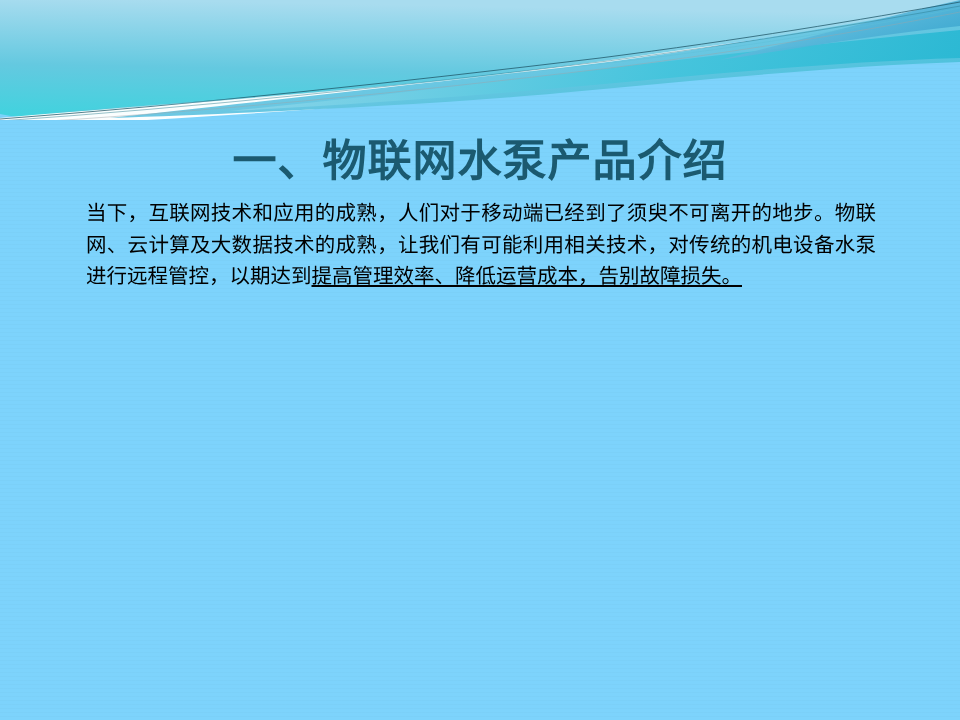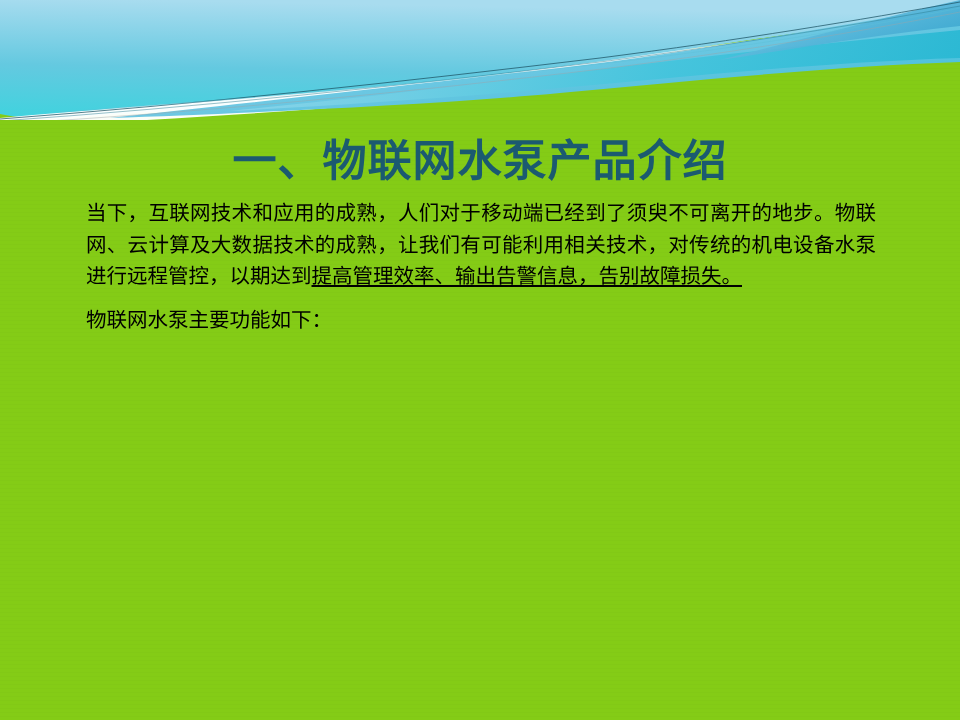--- a/index.html
+++ b/index.html
@@ -10,21 +10,21 @@
   }
   body {
     font-family: "Liberation Serif", "DejaVu Serif", serif;
   }
 
   #slide {
     position: relative;
     width: 960px;
     height: 720px;
     overflow: hidden;
-    background: #84cc16;
+    background: #7dd3fc;
   }
 
   
   #slide-texture {
     position: absolute;
     inset: 0;
     background-image: repeating-linear-gradient(
       to bottom,
       rgba(0,0,0,0.016) 0px,
       rgba(0,0,0,0.016) 1px,
@@ -153,17 +153,16 @@
       <path d="M0,119 C200,104 400,82 600,58 C740,40 860,20 960,2" fill="none" stroke="#1f5566" stroke-width="0.9" opacity="0.85"></path>
       <path d="M0,121 C200,107 400,86 600,62 C740,44 860,24 960,6" fill="none" stroke="#2f7f90" stroke-width="0.7" opacity="0.7"></path>
       <path d="M0,124 C210,112 410,92 610,68 C750,50 870,30 960,12" fill="none" stroke="#9aa5a9" stroke-width="0.7" opacity="0.65"></path>
       <path d="M60,112 C240,100 420,84 600,64 C750,47 870,26 960,8" fill="none" stroke="#5fbfd6" stroke-width="0.8" opacity="0.55"></path>
     </svg>
   </div>
 
   <h1 id="title">一、物联网水泵产品介绍</h1>
 
   <div id="body-copy">
-    <p class="para"><span>当下，互联网技术和应用的成熟，人们对于移动端已经到了须臾不可离开的地步。物联网、云计算及大数据技术的成熟，让我们有可能利用相关技术，对传统的机电设备水泵进行远程管控，以期达到</span><span class="u">提高管理效率、输出告警信息，告别故障损失。</span></p>
-    <p class="para last"><span>物联网水泵主要功能如下：</span></p>
+    <p class="para"><span>当下，互联网技术和应用的成熟，人们对于移动端已经到了须臾不可离开的地步。物联网、云计算及大数据技术的成熟，让我们有可能利用相关技术，对传统的机电设备水泵进行远程管控，以期达到</span><span class="u">提高管理效率、降低运营成本，告别故障损失。</span></p>
   </div>
 
 </div>
 
 </body></html>

